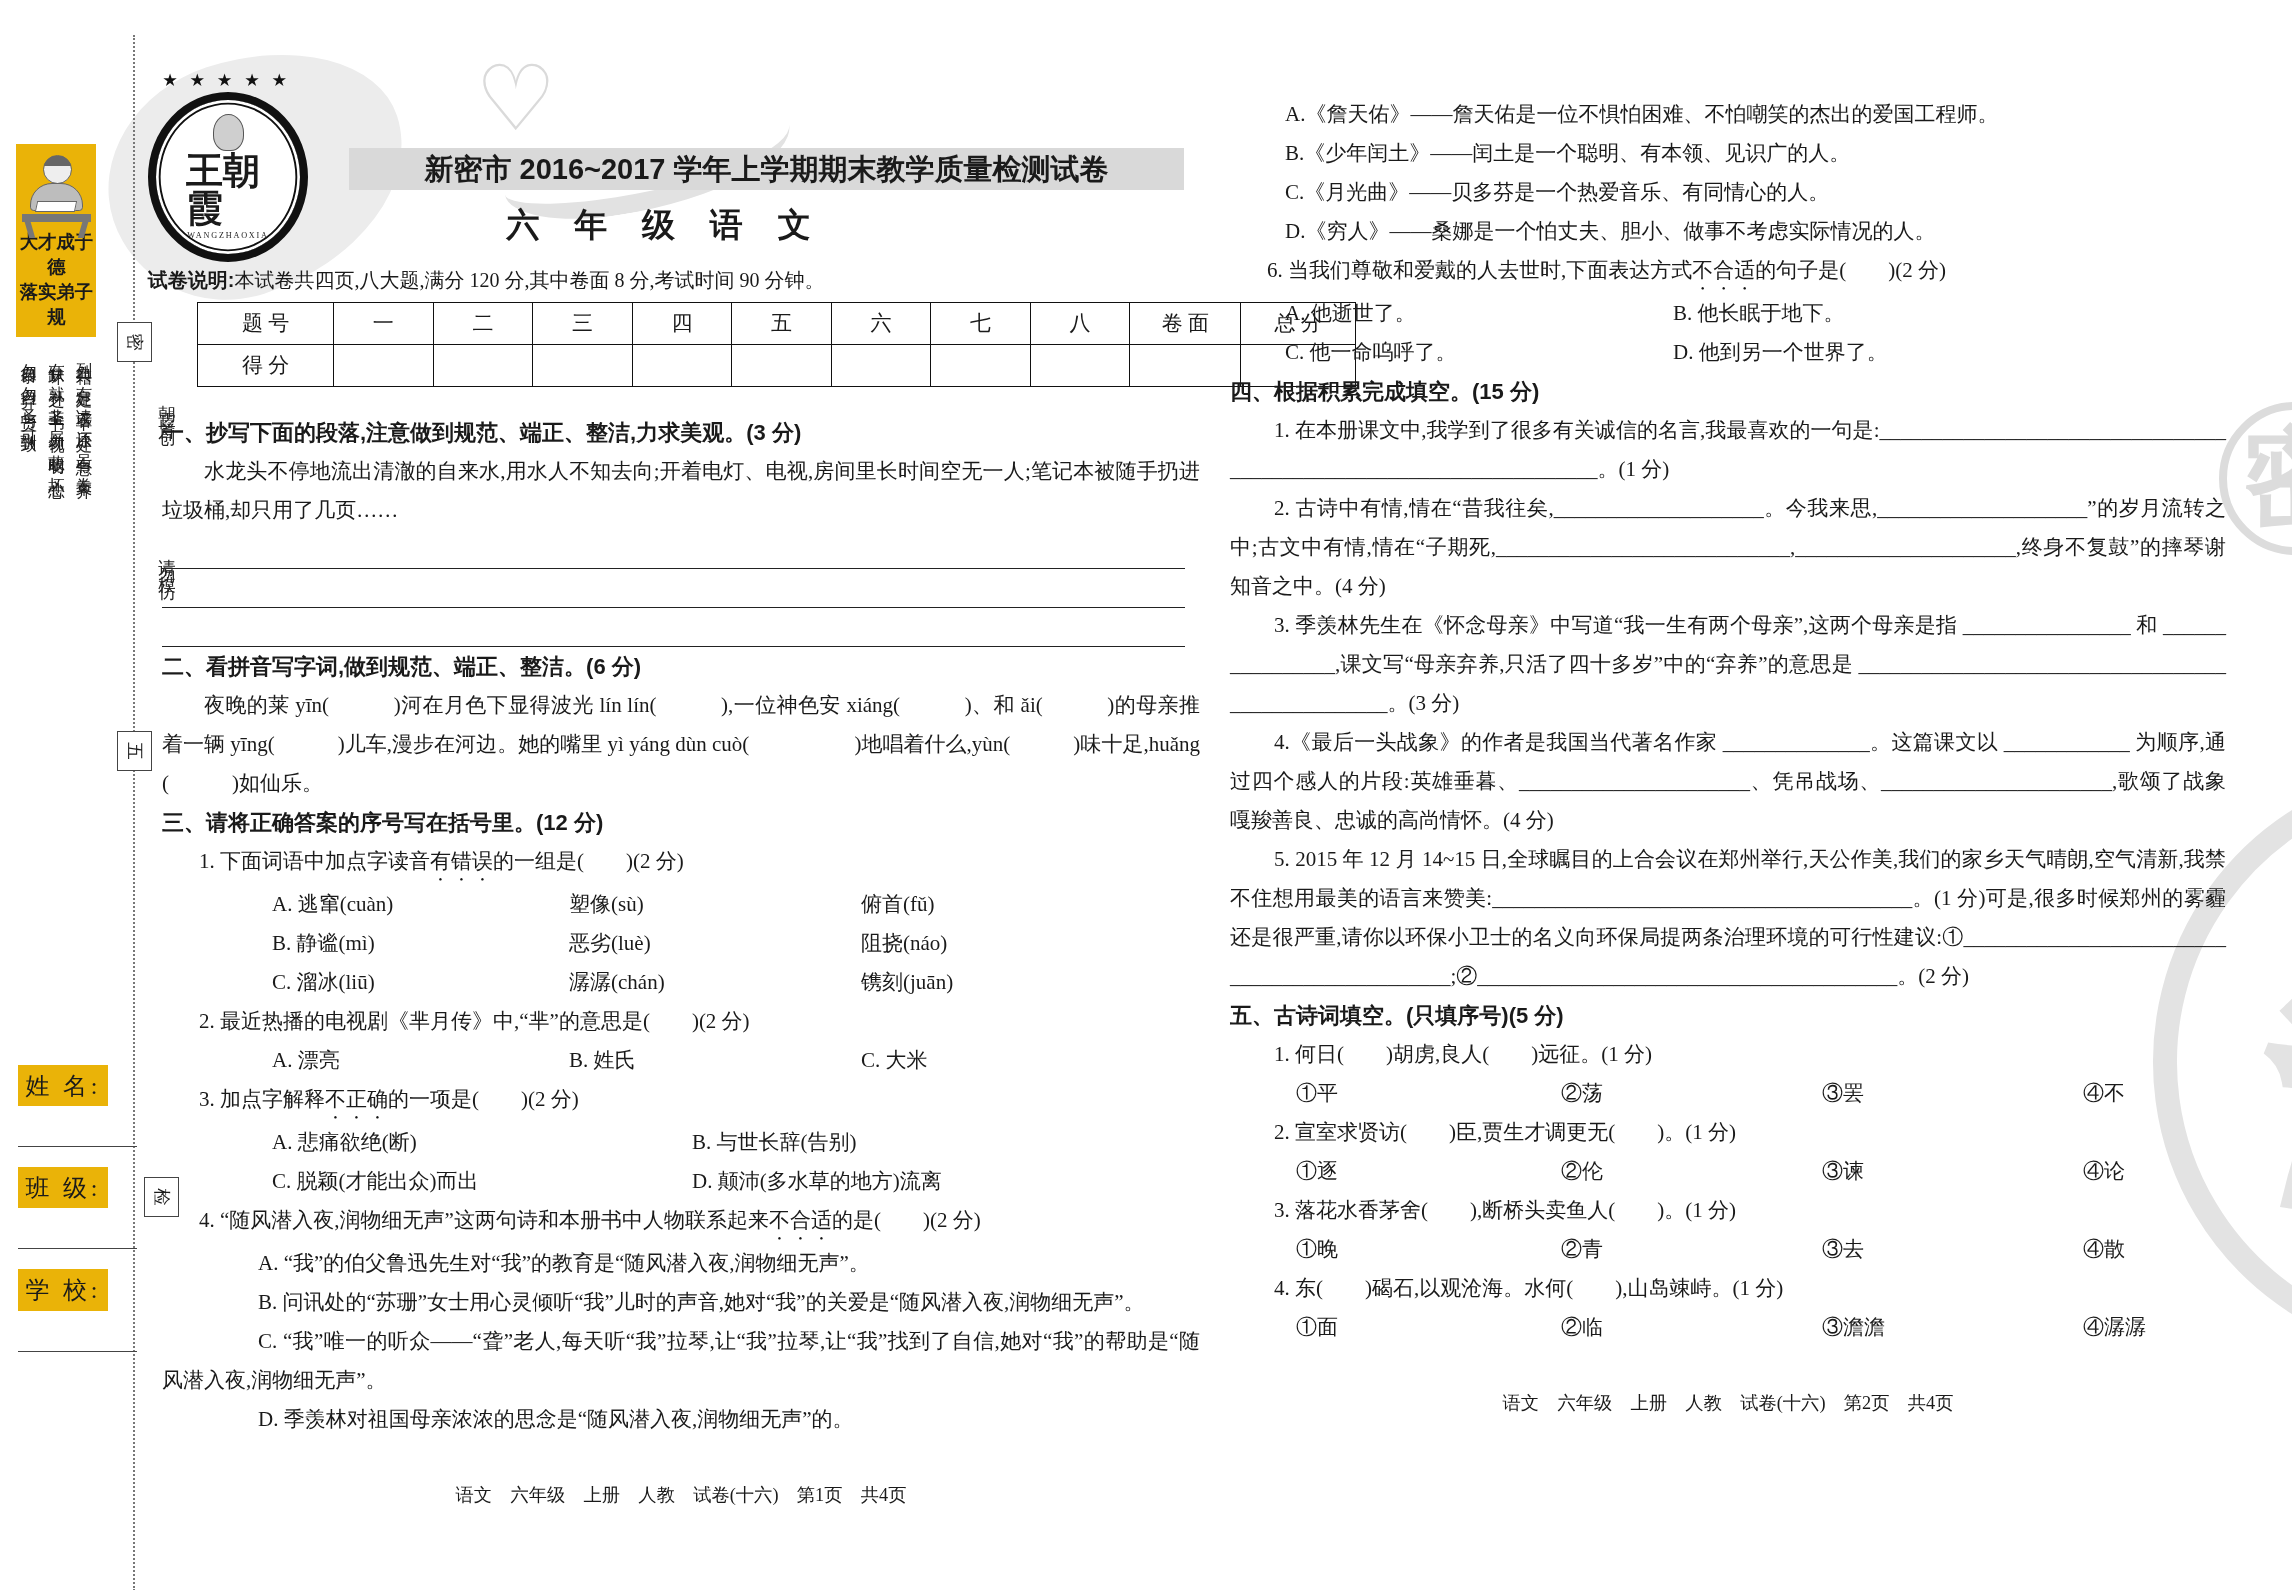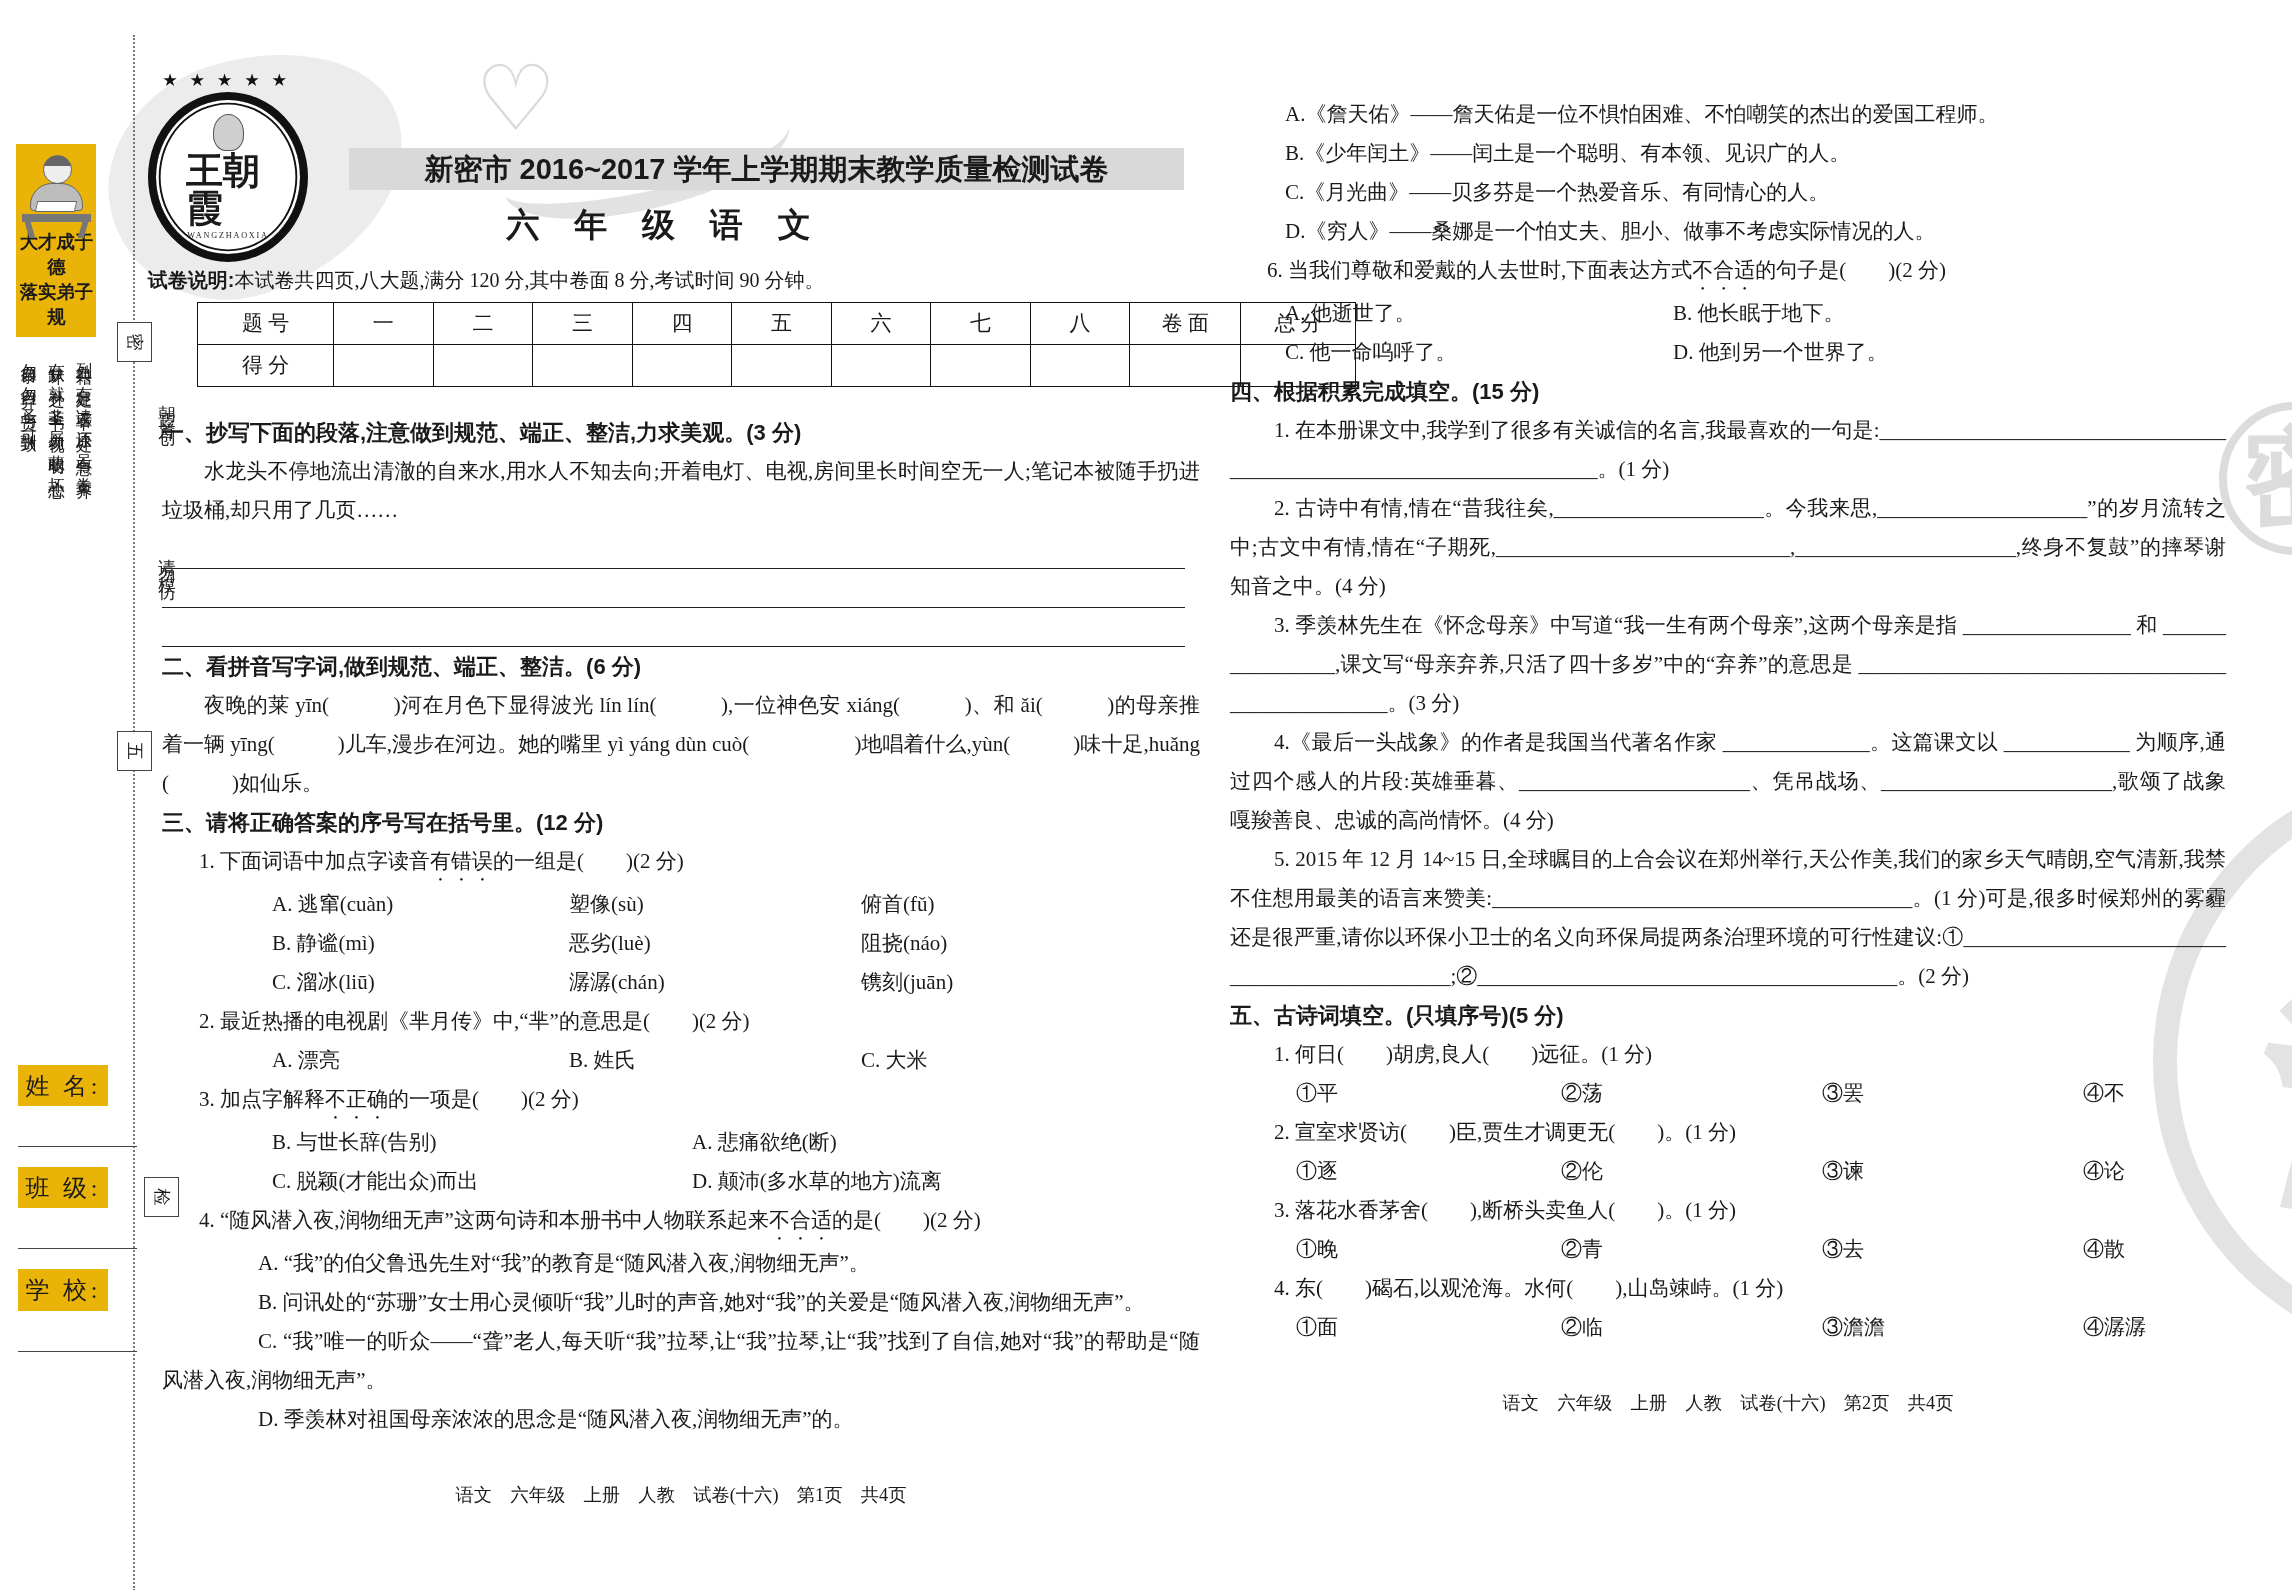--- a/index.html
+++ b/index.html
@@ -231,22 +231,22 @@
 
       <p class="qind">2. 最近热播的电视剧《芈月传》中,“芈”的意思是(　　)(2 分)</p>
       <div class="optgrid3">
         <span>A. 漂亮</span>
           <span>B. 姓氏</span>
           <span>C. 大米</span>
       </div>
 
       <p class="qind"><span>3. 加点字解释</span><span class="emph">不正确</span><span>的一项是(　　)(2 分)</span></p>
       <div class="optgrid2">
-        <span>B. 与世长辞(告别)</span>
-          <span>A. 悲痛欲绝(断)</span>
+        <span>A. 悲痛欲绝(断)</span>
+          <span>B. 与世长辞(告别)</span>
         <span>C. 脱颖(才能出众)而出</span>
           <span>D. 颠沛(多水草的地方)流离</span>
       </div>
 
       <p class="qind"><span>4. “随风潜入夜,润物细无声”这两句诗和本册书中人物联系起来</span><span class="emph">不合适</span><span>的是(　　)(2 分)</span></p>
       <p class="optp">A. “我”的伯父鲁迅先生对“我”的教育是“随风潜入夜,润物细无声”。</p>
       <p class="optp">B. 问讯处的“苏珊”女士用心灵倾听“我”儿时的声音,她对“我”的关爱是“随风潜入夜,润物细无声”。</p>
       <p class="optp">C. “我”唯一的听众——“聋”老人,每天听“我”拉琴,让“我”拉琴,让“我”找到了自信,她对“我”的帮助是“随风潜入夜,润物细无声”。</p>
       <p class="optp">D. 季羡林对祖国母亲浓浓的思念是“随风潜入夜,润物细无声”的。</p>
 

